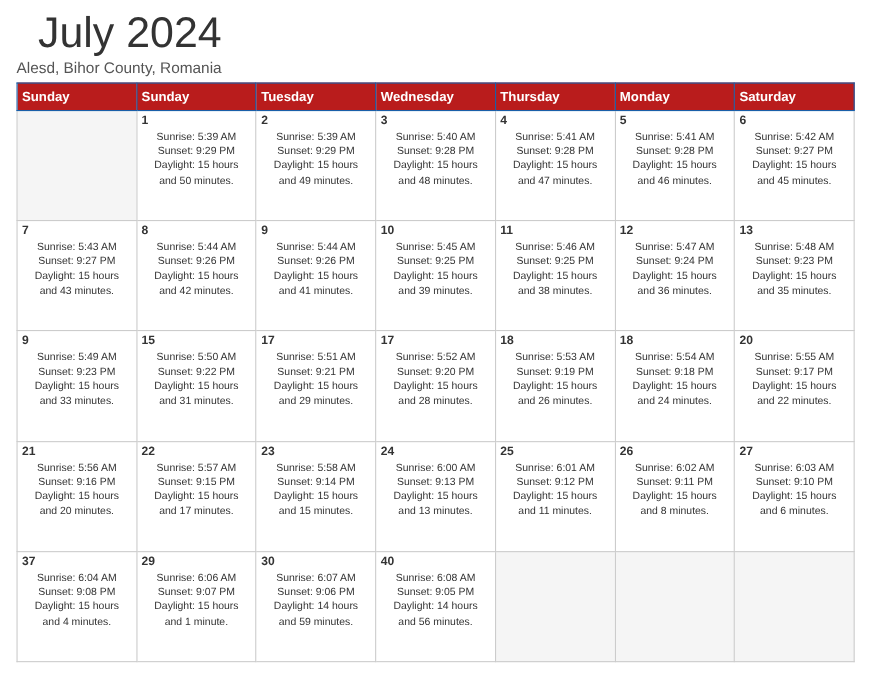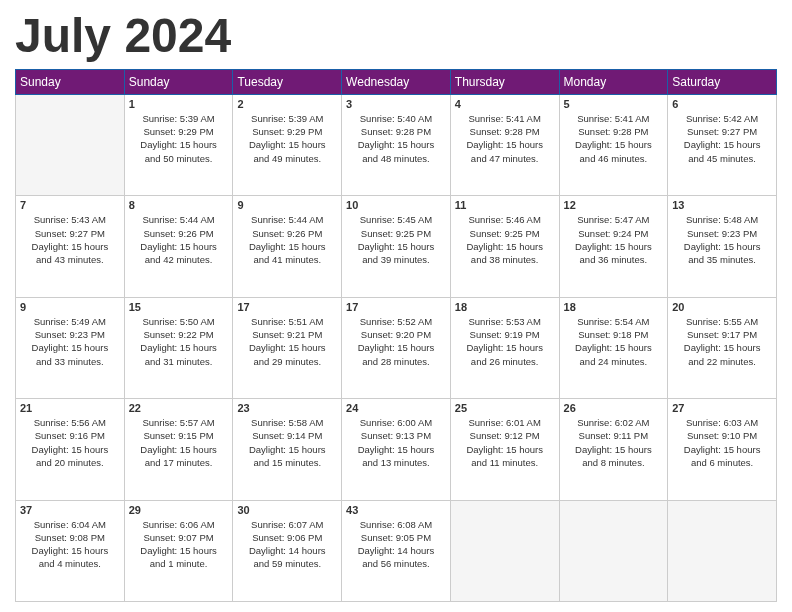--- a/index.html
+++ b/index.html
@@ -44,41 +44,41 @@
       color: #1a5fa8;
     }
     .logo-icon {
       width: 28px;
       height: 28px;
     }
     .title-area {
       text-align: right;
     }
     .main-title {
-      font-size: 48px;
-      font-weight: bold;
+      font-size: 39px;
+      font-weight: normal;
       color: #333;
       line-height: 1.1;
     }
     .subtitle {
       font-size: 14px;
       color: #555;
     }
     .calendar {
       flex: 1;
       border: 1px solid #ccc;
       border-collapse: collapse;
       width: 100%;
       table-layout: fixed;
     }
     .calendar th {
-      background: #701a75;
+      background: #b91c1c;
       color: #fff;
       font-size: 12px;
-      font-weight: normal;
+      font-weight: bold;
       padding: 5px 4px;
       text-align: left;
       border: 1px solid #1a5fa8;
     }
     .calendar td {
       border: 1px solid #ccc;
       vertical-align: top;
       padding: 3px 4px;
       font-size: 10px;
       color: #333;
@@ -101,20 +101,21 @@
       text-align: center;
     }
   </style>
 </head>
 <body>
 
 <div class="page">
   <div class="header">
     <div class="title-area">
       <div class="main-title">July 2024</div>
+      <div class="subtitle">Alesd, Bihor County, Romania</div>
     </div>
   </div>
 
   <table class="calendar">
     <thead>
       <tr>
       <th>Sunday</th>
           <th>Sunday</th>
           <th>Tuesday</th>
           <th>Wednesday</th>
@@ -248,21 +249,21 @@
           </td>
           <td>
             <span class="day-num">29</span>
             <div class="cell-text">Sunrise: 6:06 AM<br>Sunset: 9:07 PM<br>Daylight: 15 hours<br>and 1 minute.</div>
           </td>
           <td>
             <span class="day-num">30</span>
             <div class="cell-text">Sunrise: 6:07 AM<br>Sunset: 9:06 PM<br>Daylight: 14 hours<br>and 59 minutes.</div>
           </td>
           <td>
-            <span class="day-num">43</span>
+            <span class="day-num">40</span>
             <div class="cell-text">Sunrise: 6:08 AM<br>Sunset: 9:05 PM<br>Daylight: 14 hours<br>and 56 minutes.</div>
           </td>
           <td class="empty"></td>
           <td class="empty"></td>
           <td class="empty"></td>
         </tr>
       </tbody>
   </table>
 </div>
 

